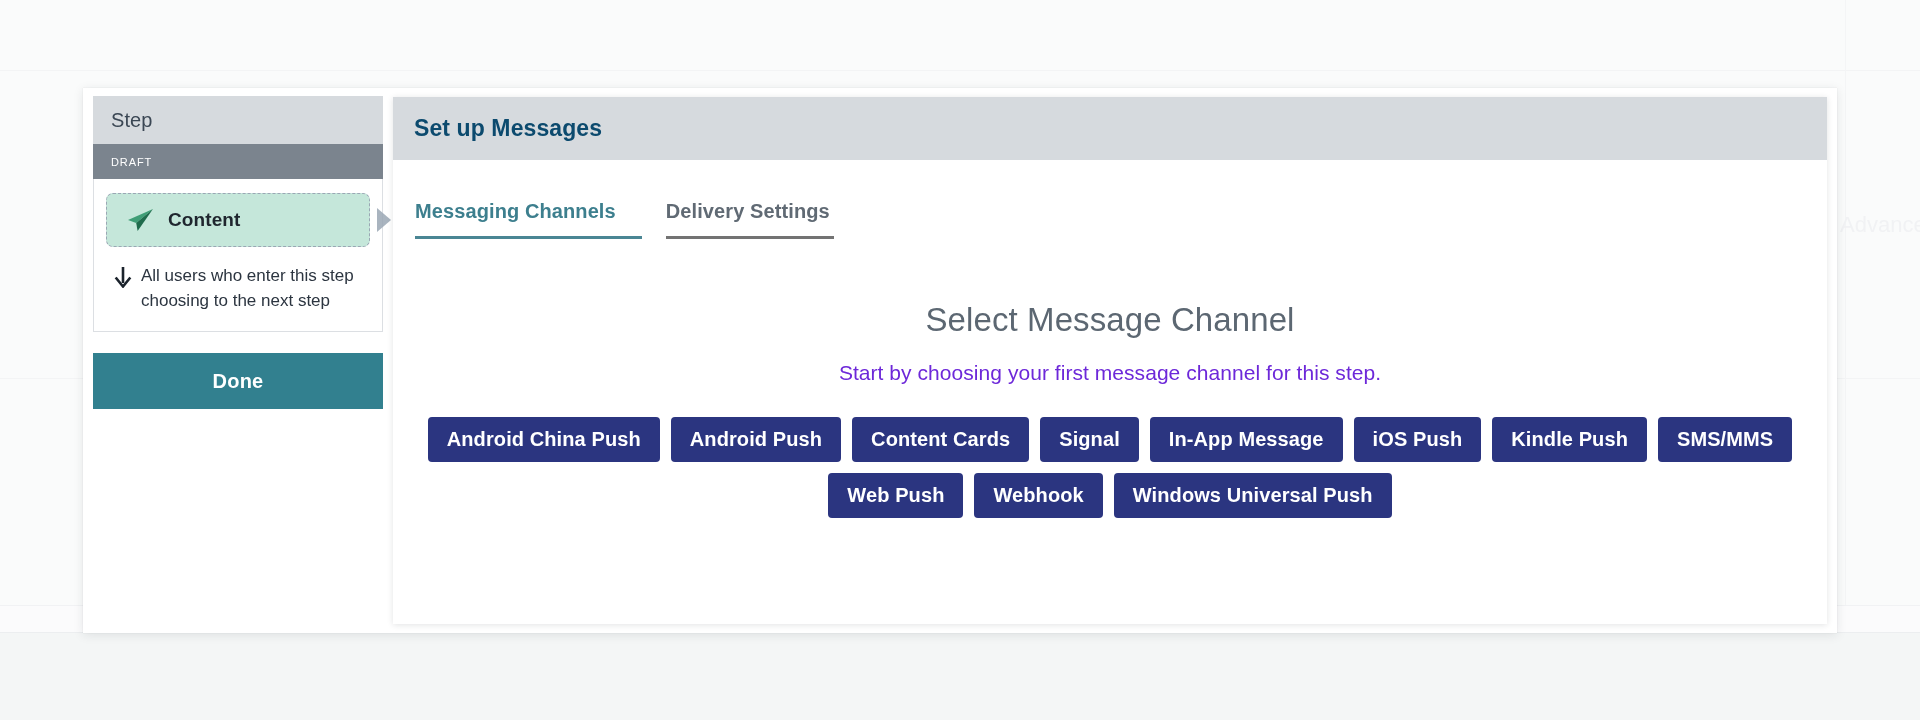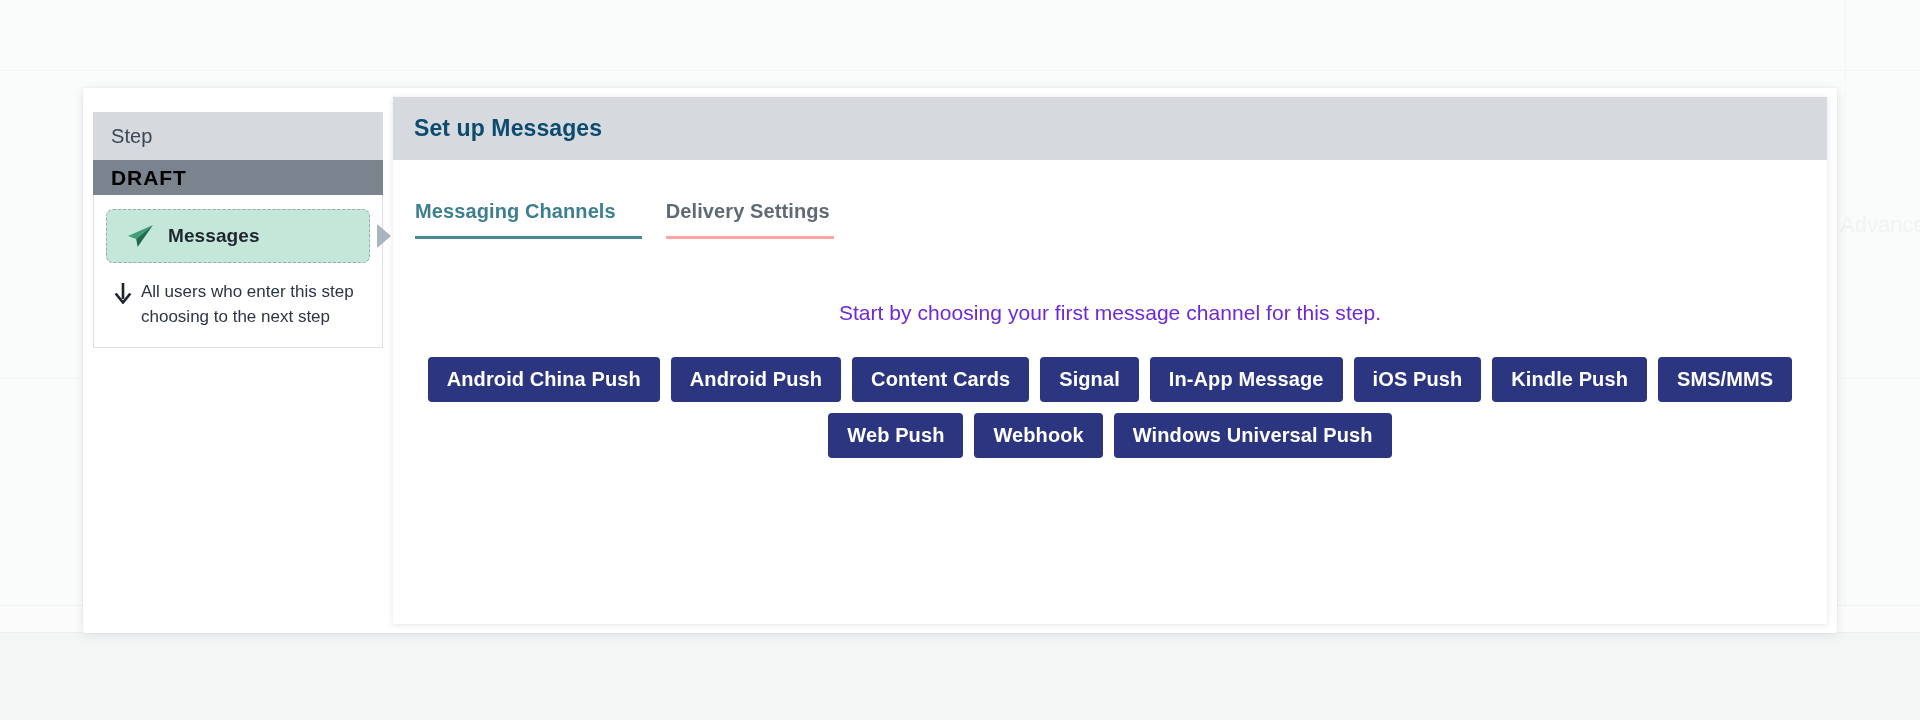--- a/index.html
+++ b/index.html
@@ -98,21 +98,21 @@
     width: 1754px;
     height: 545px;
     background: #ffffff;
     box-shadow: 0 2px 10px rgba(25,35,45,0.10), 0 0 1px rgba(25,35,45,0.12);
   }
 
   
   .step-panel {
     position: absolute;
     left: 10px;
-    top: 24px;
+    top: 8px;
     width: 290px;
     height: 100%;
   }
   .step-head {
     height: 48px;
     background: #d6dade;
     display: flex;
     align-items: center;
     padding-left: 18px;
   }
@@ -122,23 +122,23 @@
     letter-spacing: .1px;
   }
   .draft-bar {
     height: 35px;
     background: #7b848e;
     display: flex;
     align-items: center;
     padding-left: 18px;
   }
   .draft-label {
-    font-size: 21px;
-    font-weight: bold;
-    color: #000000;
+    font-size: 11px;
+    font-weight: normal;
+    color: #ffffff;
     letter-spacing: .9px;
   }
 
   .step-card {
     background: #ffffff;
     border: 1px solid #dcdfe3;
     border-top: none;
     padding: 14px 12px 18px 12px;
     position: relative;
   }
@@ -238,21 +238,21 @@
     cursor: pointer;
     letter-spacing: .1px;
   }
   .tab.active {
     color: #3d7f8e;
     border-bottom: 3px solid #4a8694;
     padding-right: 26px;
   }
   .tab.inactive {
     color: #606a74;
-    border-bottom: 3px solid #fca5a5;
+    border-bottom: 3px solid #737373;
     margin-left: 24px;
     padding-right: 4px;
   }
 
   .empty-state {
     text-align: center;
     margin-top: 62px;
   }
   .empty-title {
     font-size: 33px;
@@ -319,47 +319,49 @@
       <span class="draft-label">DRAFT</span>
     </div>
 
     <div class="step-card">
 
       <div class="messages-chip">
         <svg class="plane-icon" viewBox="0 0 28 25">
           <path d="M27 1 L1 12.5 L9.5 15.5 L27 1 Z" fill="#3f9e76"></path>
           <path d="M27 1 L9.5 15.5 L11 24 L27 1 Z" fill="#1f6b4c"></path>
         </svg>
-        <span class="messages-chip-label">Messages</span>
+        <span class="messages-chip-label">Content</span>
         <span class="chip-pointer"></span>
       </div>
 
       <div class="advance-note">
         <svg class="down-arrow-icon" viewBox="0 0 18 22">
           <path d="M9 1 L9 17" stroke="#1b232c" stroke-width="2.6" fill="none"></path>
           <path d="M2.5 12.5 L9 20.5 L15.5 12.5" stroke="#1b232c" stroke-width="2.6" fill="none" stroke-linecap="square"></path>
         </svg>
         <span class="advance-text">All users who enter this step choosing to the next step</span>
       </div>
     </div>
 
+    <button class="done-button">Done</button>
   </div>
 
   <div class="content-pane">
 
     <div class="content-header">
       <span class="content-title">Set up Messages</span>
     </div>
 
     <div class="tabs">
       <div class="tab active">Messaging Channels</div>
       <div class="tab inactive">Delivery Settings</div>
     </div>
 
     <div class="empty-state">
+      <div class="empty-title">Select Message Channel</div>
       <div class="empty-sub">Start by choosing your first message channel for this step.</div>
 
       <div class="channel-rows">
         <div class="channel-row" id="channel-row-0">
             <button class="channel-btn">Android China Push</button>
             <button class="channel-btn">Android Push</button>
             <button class="channel-btn">Content Cards</button>
             <button class="channel-btn">Signal</button>
             <button class="channel-btn">In-App Message</button>
             <button class="channel-btn">iOS Push</button>

